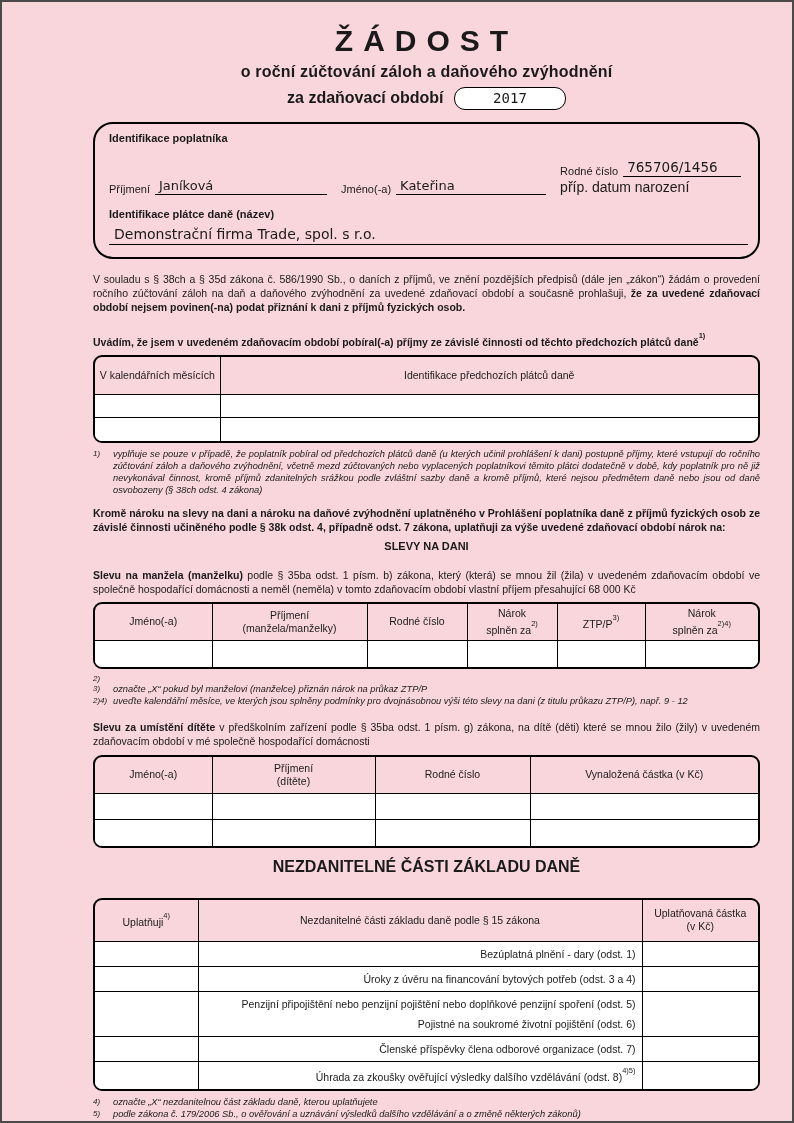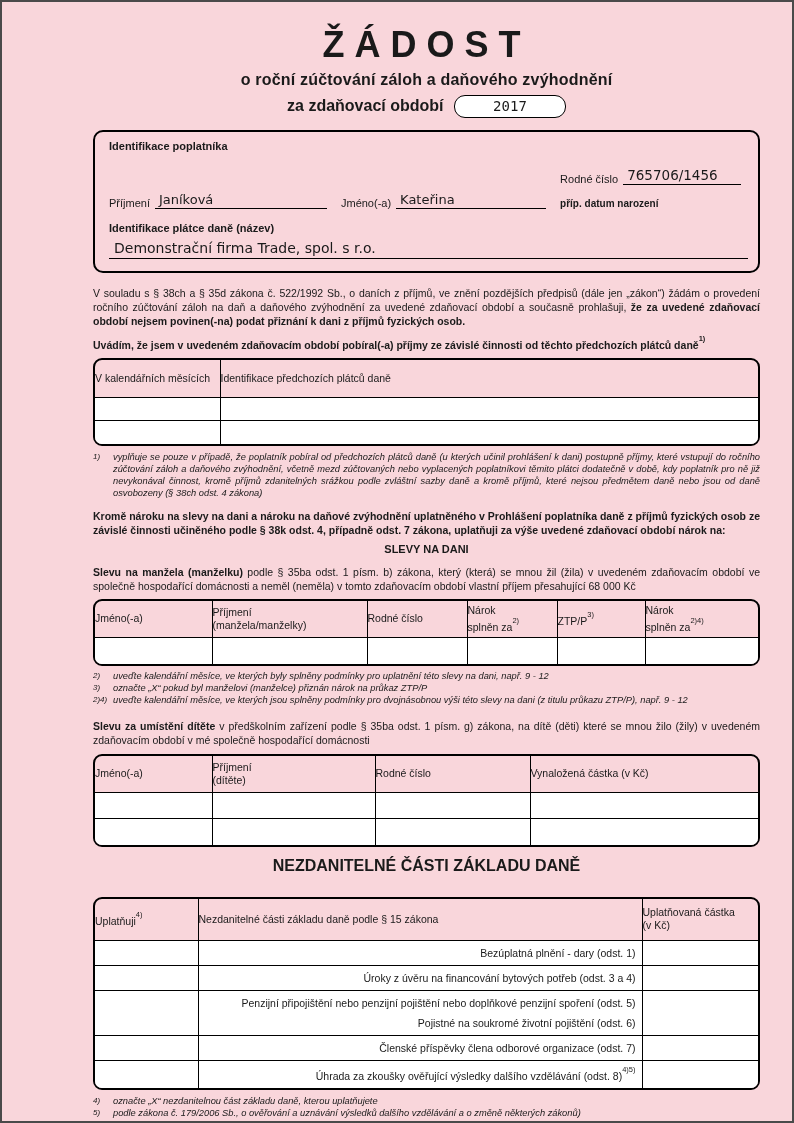--- a/index.html
+++ b/index.html
@@ -9,74 +9,74 @@
     border: 2px solid #4a4a4a;
     font-family: "Liberation Sans", sans-serif;
     color: #1a1a1a;
     overflow: hidden;
     position: relative;
   }
   .content { margin-left: 91px; width: 667px; }
 
   
   .hdr { text-align: center; padding-top: 22px; }
-  .hdr-title { font-size: 36px; font-weight: bold; letter-spacing: 10px; }
+  .hdr-title { font-size: 30px; font-weight: bold; letter-spacing: 10px; }
   .hdr-sub { font-size: 16px; font-weight: bold; margin-top: 5px; letter-spacing: 0.2px; }
   .hdr-period { font-size: 16px; font-weight: bold; margin-top: 6px; }
   .period-box {
     display: inline-block; vertical-align: middle;
     width: 112px; height: 23px; line-height: 20px;
     background: #fff; border: 1.6px solid #000; border-radius: 11px;
     font-family: "DejaVu Sans Mono", monospace; font-size: 14px; font-weight: normal;
     margin-left: 6px; text-align: center;
   }
 
   
   .id-box {
-    margin-top: 12px; border: 2px solid #000; border-radius: 10px;
+    margin-top: 12px; border: 2px solid #000; border-radius: 20px;
     padding: 8px 10px 12px 14px;
   }
   .id-label { font-size: 11px; font-weight: bold; }
   .id-row { display: flex; align-items: flex-end; margin-top: 15px; gap: 14px; }
   .fld { display: flex; align-items: flex-end; }
   .fld-label { font-size: 11px; white-space: nowrap; padding-right: 5px; }
   .fld-value {
     border-bottom: 1px solid #000; font-family: "DejaVu Sans", sans-serif;
     font-size: 13px; padding: 0 2px 1px 4px; white-space: nowrap;
   }
   .g1 .fld-value { width: 172px; }
   .g2 .fld-value { width: 150px; }
   .g3 { display: block; }
   .g3 .fld-value { width: 118px; font-size: 13.5px; }
-  .fld-note { font-size: 10px; margin-top: 13px; font-weight: bold; }
+  .fld-note { font-size: 14px; margin-top: 2px; }
   .payer-label { font-size: 11px; font-weight: bold; margin-top: 13px; }
   .payer-value {
     border-bottom: 1.2px solid #000; font-family: "DejaVu Sans", sans-serif;
     font-size: 14px; padding: 3px 0 2px 5px; margin-top: 3px;
   }
 
   
   .para { font-size: 10.5px; line-height: 14px; text-align: justify; }
   .p-intro { margin-top: 13px; }
-  .p-statement { margin-top: 7px; font-weight: bold; }
+  .p-statement { margin-top: 18px; font-weight: bold; }
   .p-claims { margin-top: 10px; font-weight: bold; }
-  .p-spouse { margin-top: 10px; }
+  .p-spouse { margin-top: 16px; }
   .p-child { margin-top: 13px; }
   .p-decl { margin-top: 9px; }
   sup.ref { font-size: 7.5px; position: relative; top: -3px; }
 
   
   .sec-heading { text-align: center; font-weight: bold; }
   .h-slevy { font-size: 11px; margin-top: 6px; }
   .h-nezd { font-size: 16px; margin-top: 10px; }
 
   
   .tbl-wrap { border: 2px solid #000; border-radius: 9px; overflow: hidden; background: #f9d6db; }
   table { width: 100%; border-collapse: collapse; table-layout: fixed; }
-  th, td { border: 1px solid #000; font-size: 10.5px; font-weight: normal; text-align: left; vertical-align: middle; }
+  th, td { border: 1px solid #000; font-size: 10.5px; font-weight: normal; text-align: center; vertical-align: middle; }
   th { border-bottom: 1.6px solid #000; line-height: 13px; }
   td.cell { background: #fff; }
   th:first-child, td:first-child { border-left: none; }
   th:last-child, td:last-child { border-right: none; }
   tr.hrow th { border-top: none; }
   tr:last-child td { border-bottom: none; }
   .t1 { margin-top: 6px; } .t1 th { height: 38px; } .t1 td { height: 23px; }
   .t2 { margin-top: 6px; } .t2 th { height: 37px; } .t2 td { height: 26px; }
   .t3 { margin-top: 7px; } .t3 th { height: 37px; } .t3 td { height: 26px; }
   .t4 { margin-top: 22px; } .t4 th { height: 42px; }
@@ -129,21 +129,21 @@
           <span class="fld-value">765706/1456</span>
         </div>
         <div class="fld-note">příp. datum narození</div>
       </div>
     </div>
     <div class="payer-label">Identifikace plátce daně (název)</div>
     <div class="payer-value">Demonstrační firma Trade, spol. s r.o.</div>
   </div>
 
   <div class="para p-intro">
-    <span>V souladu s § 38ch a § 35d zákona č. 522/1992 Sb., o daních z příjmů, ve znění pozdějších předpisů (dále jen „zákon“) žádám o provedení ročního zúčtování záloh na daň a daňového zvýhodnění za uvedené zdaňovací období a současně prohlašuji, </span><b>že za uvedené zdaňovací období nejsem povinen(-na) podat přiznání k dani z příjmů fyzických osob.</b>
+    <span>V souladu s § 38ch a § 35d zákona č. 586/1990 Sb., o daních z příjmů, ve znění pozdějších předpisů (dále jen „zákon“) žádám o provedení ročního zúčtování záloh na daň a daňového zvýhodnění za uvedené zdaňovací období a současně prohlašuji, </span><b>že za uvedené zdaňovací období nejsem povinen(-na) podat přiznání k dani z příjmů fyzických osob.</b>
   </div>
 
   <div class="para p-statement">
     <span>Uvádím, že jsem v uvedeném zdaňovacím období pobíral(-a) příjmy ze závislé činnosti od těchto předchozích plátců daně</span><sup class="ref">1)</sup>
   </div>
 
   <div class="tbl-wrap t1">
     <table>
       <colgroup>
           <col style="width:125px">
@@ -219,21 +219,20 @@
         <td class="cell"></td>
         <td class="cell"></td>
       </tr>
     </tbody>
       </table>
   </div>
 
   <div class="fn-block fns2">
     <div class="fn">
       <span class="fn-marker">2)</span>
-      <span class="fn-text">uveďte kalendářní měsíce, ve kterých byly splněny podmínky pro uplatnění této slevy na dani, např. 9 - 12</span>
     </div>
     <div class="fn">
       <span class="fn-marker">3)</span>
       <span class="fn-text">označte „X“ pokud byl manželovi (manželce) přiznán nárok na průkaz ZTP/P</span>
     </div>
     <div class="fn">
       <span class="fn-marker">2)4)</span>
       <span class="fn-text">uveďte kalendářní měsíce, ve kterých jsou splněny podmínky pro dvojnásobnou výši této slevy na dani (z titulu průkazu ZTP/P), např. 9 - 12</span>
     </div>
   </div>

